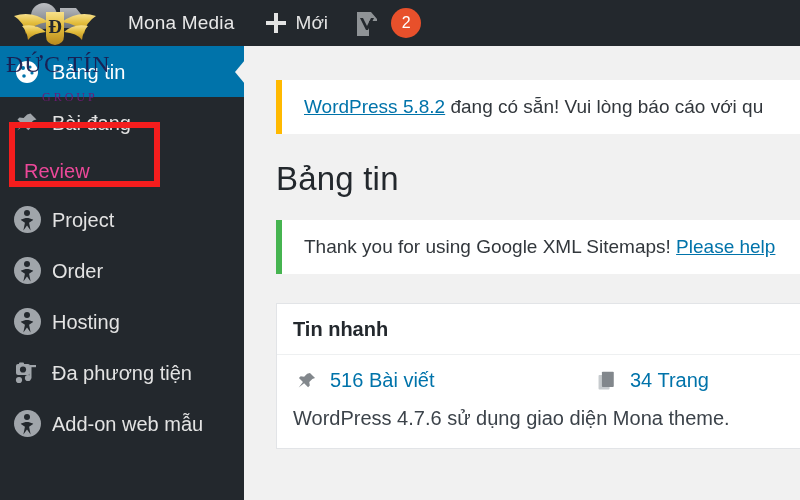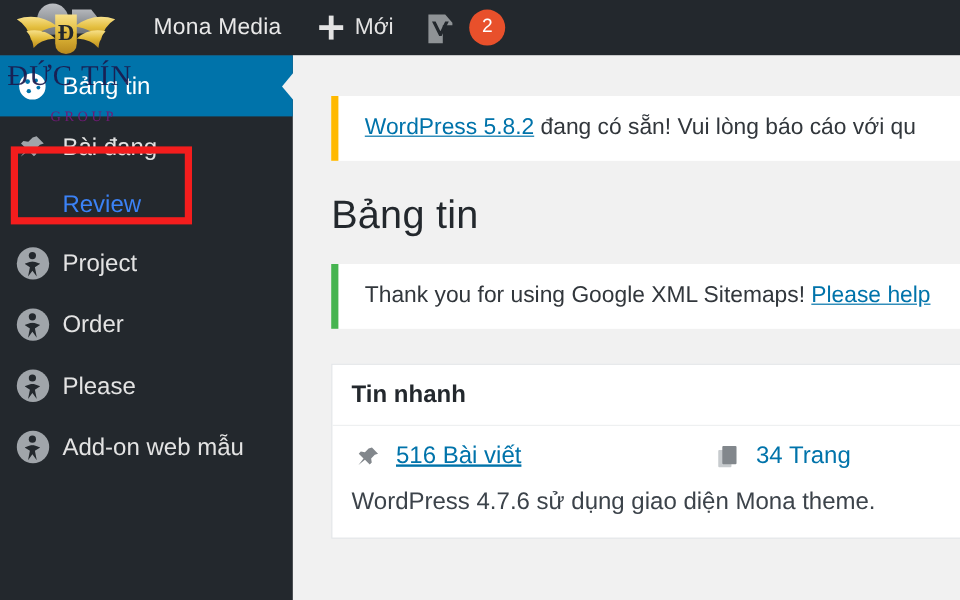--- a/index.html
+++ b/index.html
@@ -129,23 +129,23 @@
     right: -1px;
     top: 50%;
     transform: translateY(-50%);
     border-style: solid;
     border-width: 12px 10px 12px 0;
     border-color: transparent #f1f1f1 transparent transparent;
   }
 
   .menu-item.sub {
     height: 46px;
-    padding-left: 52px;
+    padding-left: 24px;
     font-size: 20px;
-    color: #3b82f6;
+    color: #ec4899;
   }
 
   
   .circ-person {
     width: 27px; height: 27px;
     border-radius: 50%;
     background: #a0a5aa;
     position: relative;
   }
   .circ-person::before {
@@ -275,21 +275,21 @@
     white-space: nowrap;
   }
   .glance-item .gi-icon {
     width: 28px;
     flex: 0 0 28px;
     display: flex;
     align-items: center;
     justify-content: center;
     margin-right: 9px;
   }
-  .glance-item.posts { width: 300px; text-decoration: underline; }
+  .glance-item.posts { width: 300px; }
   .glance-version {
     font-size: 20px;
     color: #3c434a;
     white-space: nowrap;
   }
 </style>
 </head>
 <body>
 
 <div id="app">
@@ -376,23 +376,38 @@
       <span class="mi-icon">
         <span class="circ-person"></span>
       </span>
       <span class="mi-label">Order</span>
     </div>
 
     <div class="menu-item">
       <span class="mi-icon">
         <span class="circ-person"></span>
       </span>
-      <span class="mi-label">Please</span>
-    </div>
-
+      <span class="mi-label">Hosting</span>
+    </div>
+
+    <div class="menu-item">
+      <span class="mi-icon">
+        <svg width="26" height="26" viewBox="0 0 26 26" aria-hidden="true">
+          <rect x="2" y="4" width="14" height="11" rx="2" fill="#a0a5aa"></rect>
+          <circle cx="9" cy="9.5" r="3.1" fill="#23282d"></circle>
+          <rect x="5" y="2.5" width="5" height="2.5" rx="1" fill="#a0a5aa"></rect>
+          <circle cx="5" cy="20" r="3.1" fill="#a0a5aa"></circle>
+          <circle cx="14" cy="18" r="3.1" fill="#a0a5aa"></circle>
+          <rect x="15.4" y="5" width="2.1" height="13.5" fill="#a0a5aa"></rect>
+          <rect x="6.4" y="7" width="2.1" height="13" fill="#a0a5aa" opacity="0"></rect>
+          <rect x="17" y="5" width="5" height="2.2" fill="#a0a5aa"></rect>
+        </svg>
+      </span>
+      <span class="mi-label">Đa phương tiện</span>
+    </div>
 
     <div class="menu-item">
       <span class="mi-icon">
         <span class="circ-person"></span>
       </span>
       <span class="mi-label">Add-on web mẫu</span>
     </div>
   </div>
 
   <div class="annot-box"></div>

